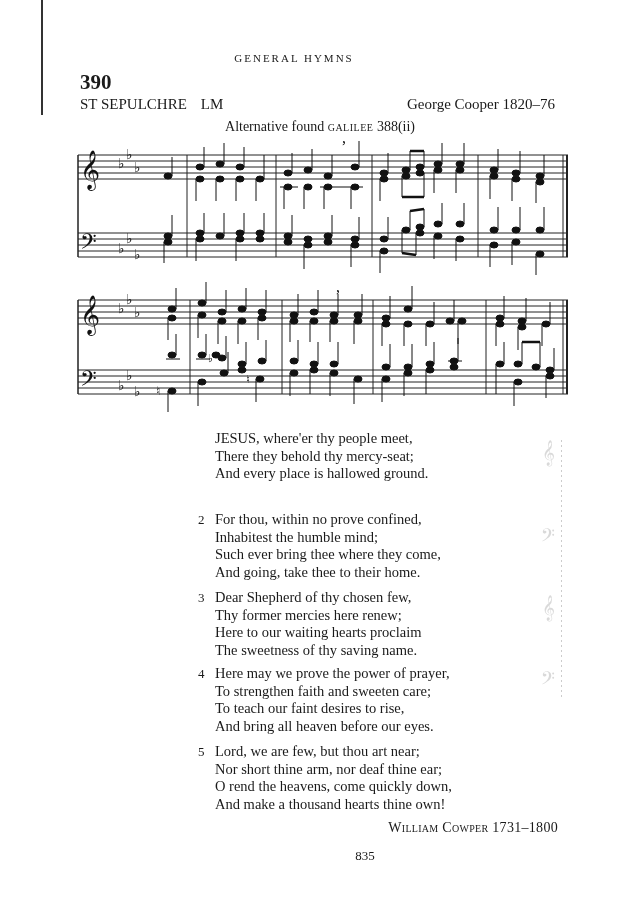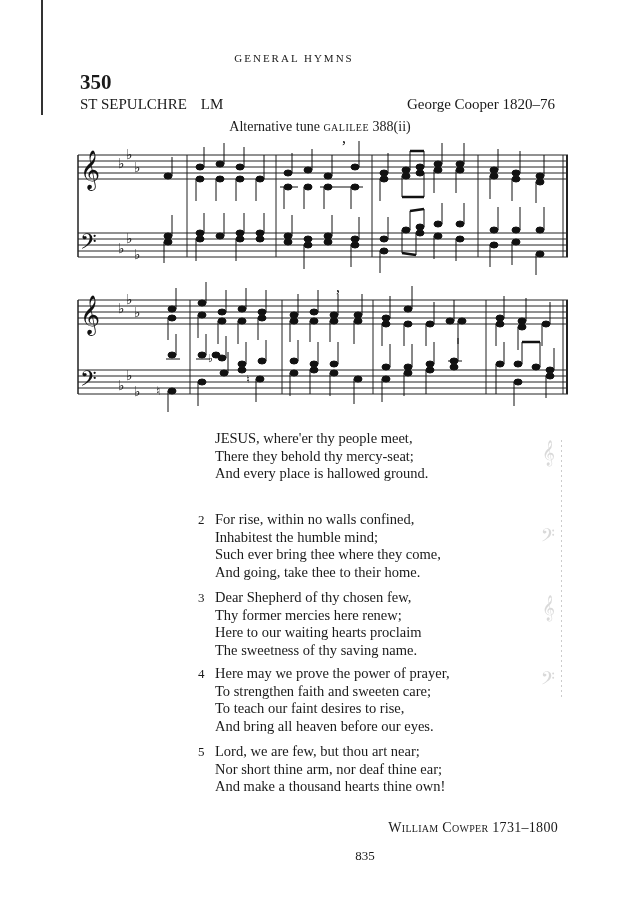--- a/index.html
+++ b/index.html
@@ -25,30 +25,30 @@
   .bleed { right:85px; color:#bbb; font-size:22px; opacity:0.55; }
   .bleed-edge { right:78px; width:1px; background:repeating-linear-gradient(#ccc 0 2px, transparent 2px 5px); }
 </style>
 </head>
 <body>
 
 <div class="abs gutter-line"></div>
 
 <div class="abs running-head">GENERAL HYMNS</div>
 
-<div class="abs hymn-number">350</div>
+<div class="abs hymn-number">390</div>
 
 <div class="abs tune-name">
   <span>ST SEPULCHRE</span><span class="tune-meter">LM</span>
 </div>
 
 <div class="abs composer">George Cooper 1820–76</div>
 
 <div class="abs alt-tune">
-  <span>Alternative tune</span>
+  <span>Alternative found</span>
   <span class="sc">GALILEE</span>
   <span>388(ii)</span>
 </div>
 
 <div class="abs music-system" style="top:135px;">
   <svg width="510" height="145" viewBox="0 0 510 145">
     <g stroke="#222" stroke-width="1">
 
       <line x1="8" y1="20" x2="498" y2="20"></line>
         <line x1="8" y1="26" x2="498" y2="26"></line>
@@ -404,21 +404,21 @@
 
 <div class="verse" style="top:430px;">
   <span class="verse-num"></span>
   <span class="verse-line">JESUS, where'er thy people meet,</span>
   <span class="verse-line">There they behold thy mercy-seat;</span>
   <span class="verse-line">And every place is hallowed ground.</span>
 </div>
 
 <div class="verse" style="top:511px;">
   <span class="verse-num">2</span>
-  <span class="verse-line">For rise, within no walls confined,</span>
+  <span class="verse-line">For thou, within no prove confined,</span>
   <span class="verse-line">Inhabitest the humble mind;</span>
   <span class="verse-line">Such ever bring thee where they come,</span>
   <span class="verse-line">And going, take thee to their home.</span>
 </div>
 
 <div class="verse" style="top:589px;">
   <span class="verse-num">3</span>
   <span class="verse-line">Dear Shepherd of thy chosen few,</span>
   <span class="verse-line">Thy former mercies here renew;</span>
   <span class="verse-line">Here to our waiting hearts proclaim</span>
@@ -430,20 +430,21 @@
   <span class="verse-line">Here may we prove the power of prayer,</span>
   <span class="verse-line">To strengthen faith and sweeten care;</span>
   <span class="verse-line">To teach our faint desires to rise,</span>
   <span class="verse-line">And bring all heaven before our eyes.</span>
 </div>
 
 <div class="verse" style="top:743px;">
   <span class="verse-num">5</span>
   <span class="verse-line">Lord, we are few, but thou art near;</span>
   <span class="verse-line">Nor short thine arm, nor deaf thine ear;</span>
+  <span class="verse-line">O rend the heavens, come quickly down,</span>
   <span class="verse-line">And make a thousand hearts thine own!</span>
 </div>
 
 <div class="abs author">
   <span style="font-variant:small-caps;">William Cowper</span>
   <span>1731–1800</span>
 </div>
 
 <div class="abs page-number">835</div>
 

